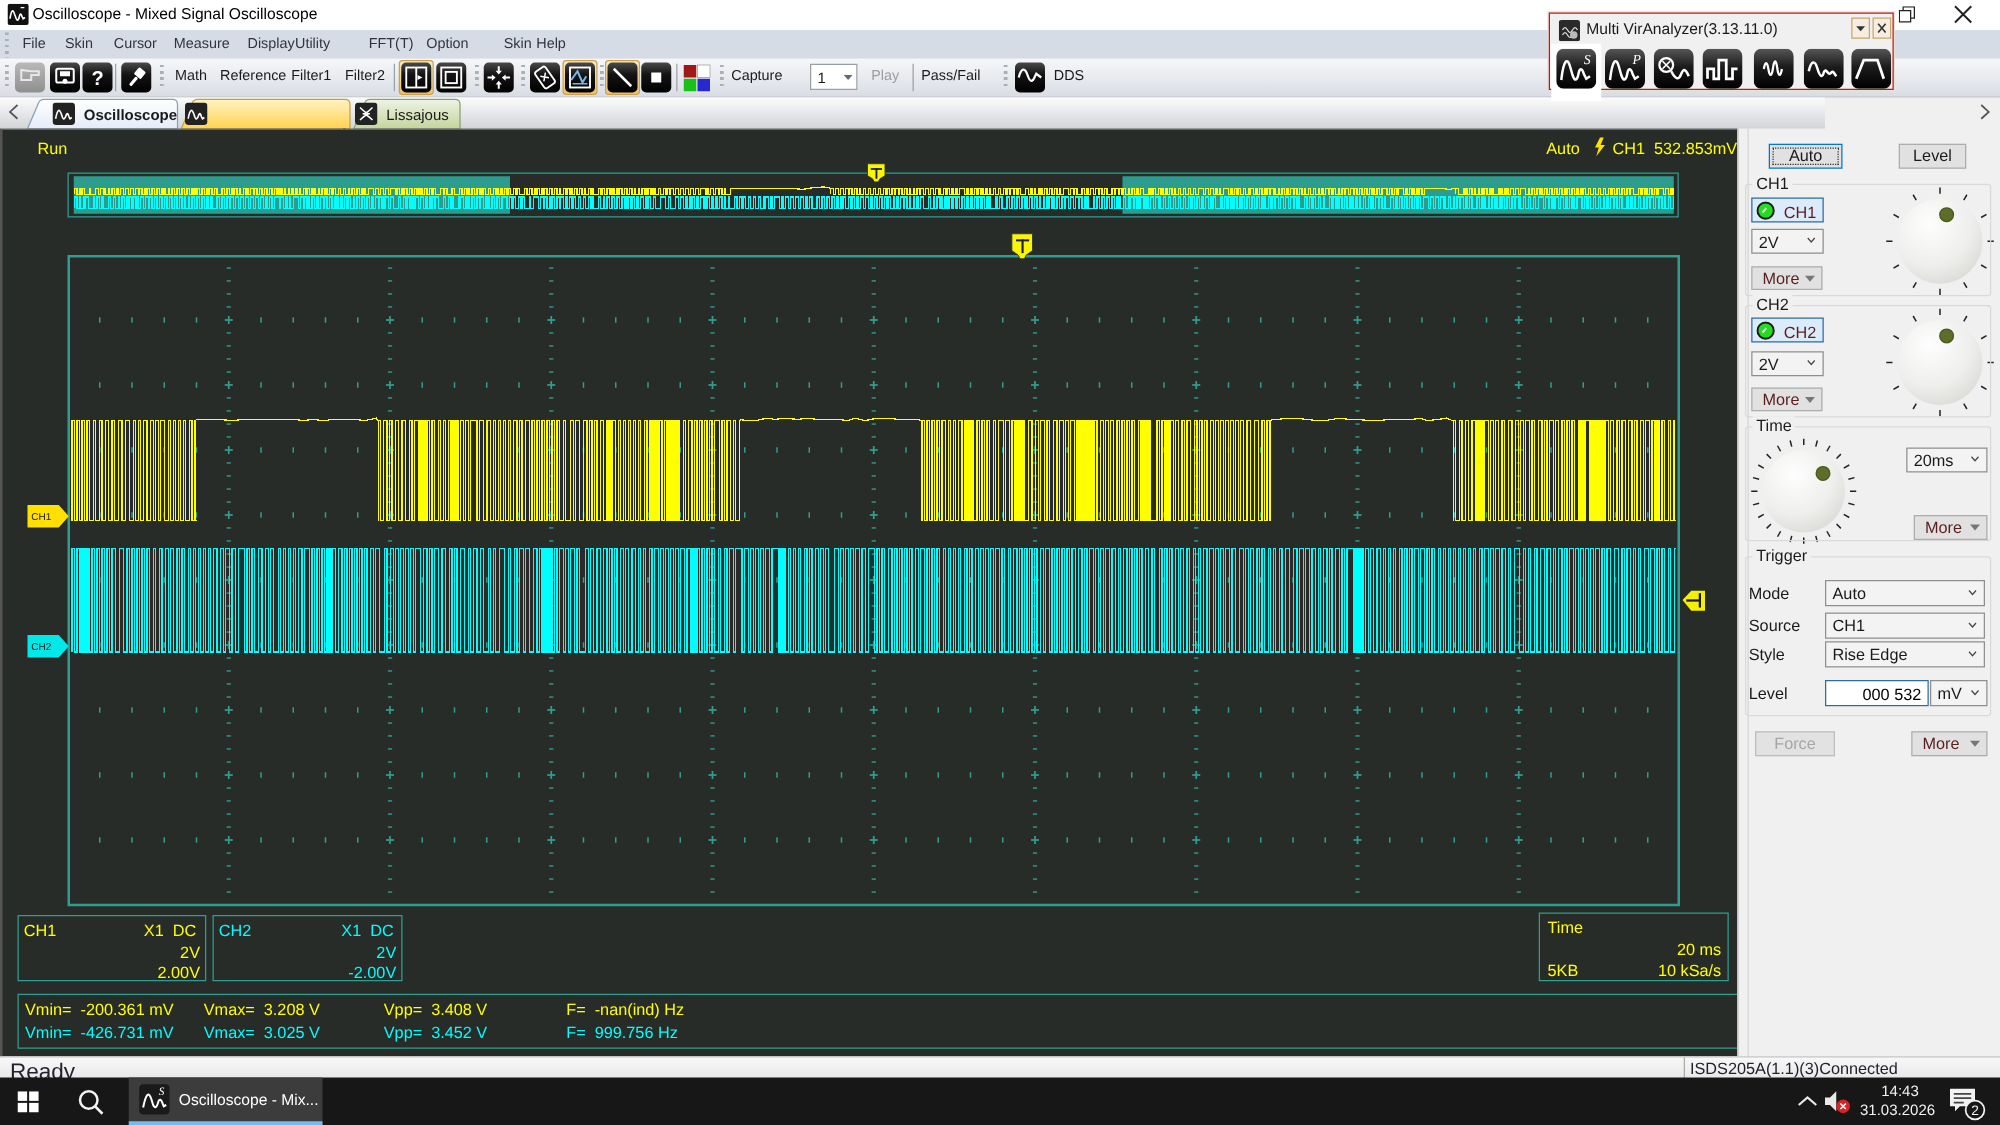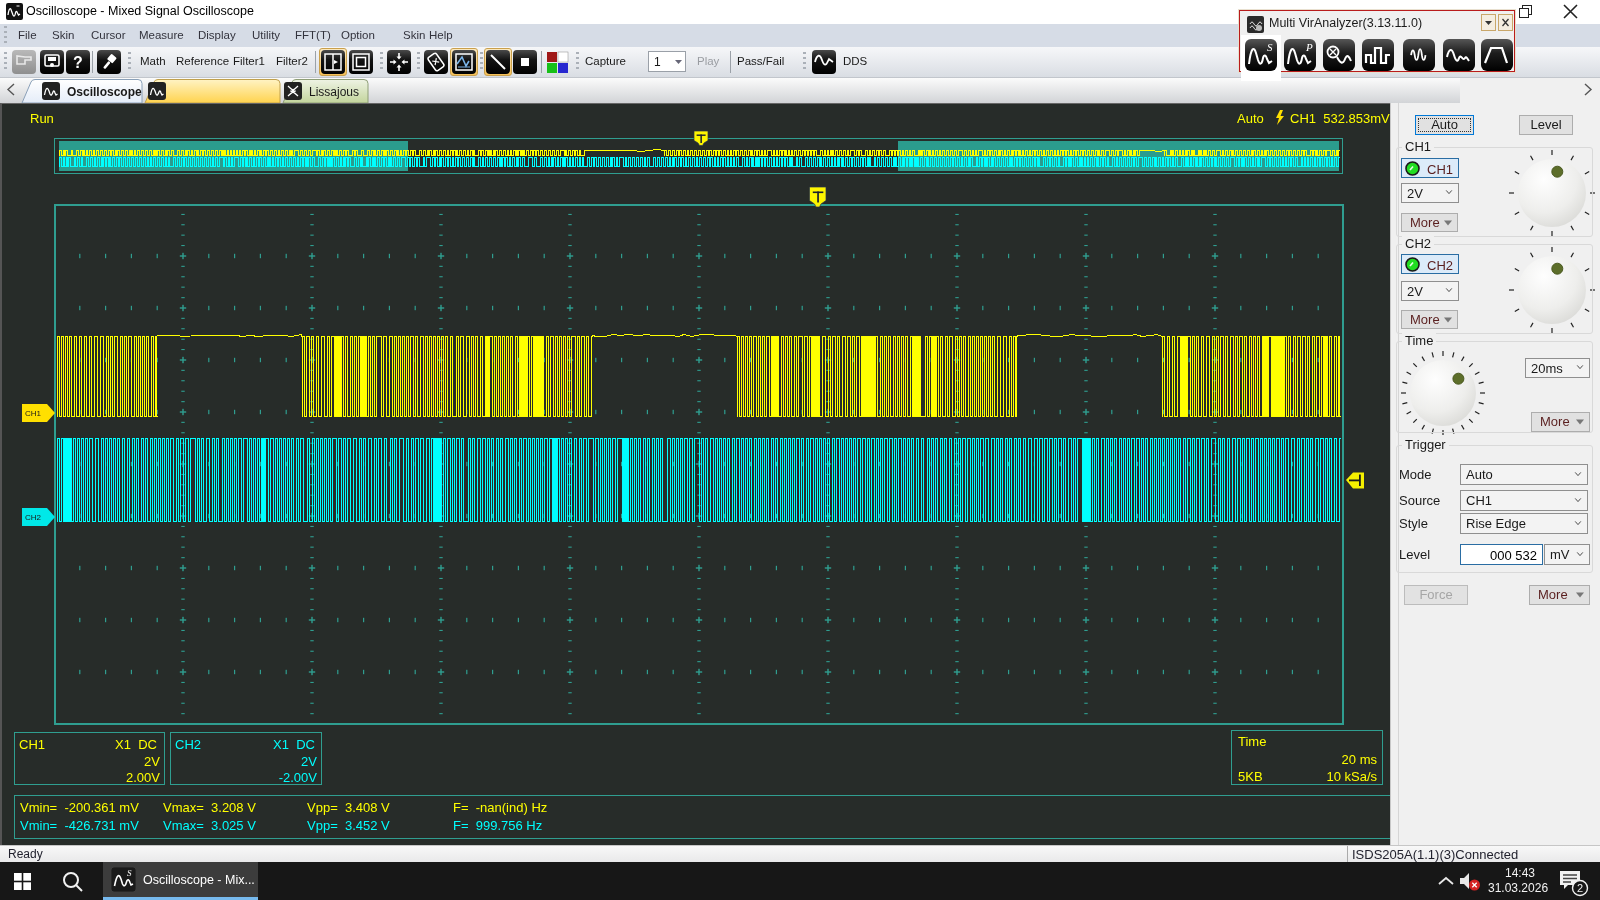--- a/index.html
+++ b/index.html
@@ -40,21 +40,21 @@
       <path d="M2 2 L15 15 M15 2 L2 15" stroke="#222" stroke-width="1.6"></path>
     </svg>
 </div>
 <div class="abs" style="left:0;top:24px;width:1600px;height:23px;background:#d6dce6">
     <div class="grip" style="left:4px;top:2px"></div>
     <div class="mi" style="left:18px">File</div>
     <div class="mi" style="left:52px">Skin</div>
     <div class="mi" style="left:91px">Cursor</div>
     <div class="mi" style="left:139px">Measure</div>
     <div class="mi" style="left:198px">Display</div>
-    <div class="mi" style="left:252px">Utility</div>
+    <div class="mi" style="left:236px">Utility</div>
     <div class="mi" style="left:295px">FFT(T)</div>
     <div class="mi" style="left:341px">Option</div>
     <div class="mi" style="left:403px">Skin</div>
     <div class="mi" style="left:429px">Help</div>
   </div>
 <div class="abs" style="left:0;top:47px;width:1600px;height:31px;background:linear-gradient(#f6f7f9,#e2e5ea 70%,#d9dde3);border-bottom:1px solid #c2c6cc">
     <div class="grip" style="left:4px"></div>
     <svg class="tbtn" style="left:12px;background:linear-gradient(#b9b9b9,#8f8f8f)" width="24" height="24">
       <path d="M5 6 v8 h8 v-4 h6 v-3 h-6 z M5 14 h5" stroke="#e8e8e8" stroke-width="1.6" fill="none"></path>
     </svg>
@@ -1276,21 +1276,21 @@
       <svg class="chev" viewBox="0 0 10 10">
         <path d="M1.5 3 l3.5 4 L8.5 3" stroke="#444" stroke-width="1.2" fill="none"></path>
       </svg>
     </div>
     <div class="btn" style="left:13px;top:482px;width:64px;height:20px;line-height:18px;color:#a6a6a6;background:#e2e2e2;border-color:#bcbcbc">Force</div>
     <div class="btn" style="left:138px;top:482px;width:61px;height:20px;line-height:18px;color:#5a1f1f;text-align:left;padding-left:8px">More<svg class="chev" viewBox="0 0 10 10" style="margin-top:-4px">
         <path d="M0 2 h10 l-5 6 z" fill="#777"></path>
       </svg></div>
   </div>
 <div class="abs" style="left:0;top:845px;width:1600px;height:17px;background:linear-gradient(#f8f8f8,#e9e9ea);border-top:1px solid #c6c6c6">
-    <div class="abs" style="left:8px;top:1px;font-size:12px;color:#22222e">Ready</div>
+    <div class="abs" style="left:8px;top:1px;font-size:18px;color:#22222e">Ready</div>
     <div class="abs" style="left:1347px;top:0;width:1px;height:17px;background:#aaa"></div>
     <div class="abs" style="left:1352px;top:1px;font-size:13px;color:#22222e">ISDS205A(1.1)(3)Connected</div>
   </div>
 <div class="abs" style="left:0;top:862px;width:1600px;height:38px;background:#171717">
     <svg class="abs" style="left:14px;top:11px" width="17" height="17">
       <rect x="0" y="0" width="7.7" height="7.7" fill="#fff"></rect>
       <rect x="9.3" y="0" width="7.7" height="7.7" fill="#fff"></rect>
       <rect x="0" y="9.3" width="7.7" height="7.7" fill="#fff"></rect>
       <rect x="9.3" y="9.3" width="7.7" height="7.7" fill="#fff"></rect>
     </svg>

